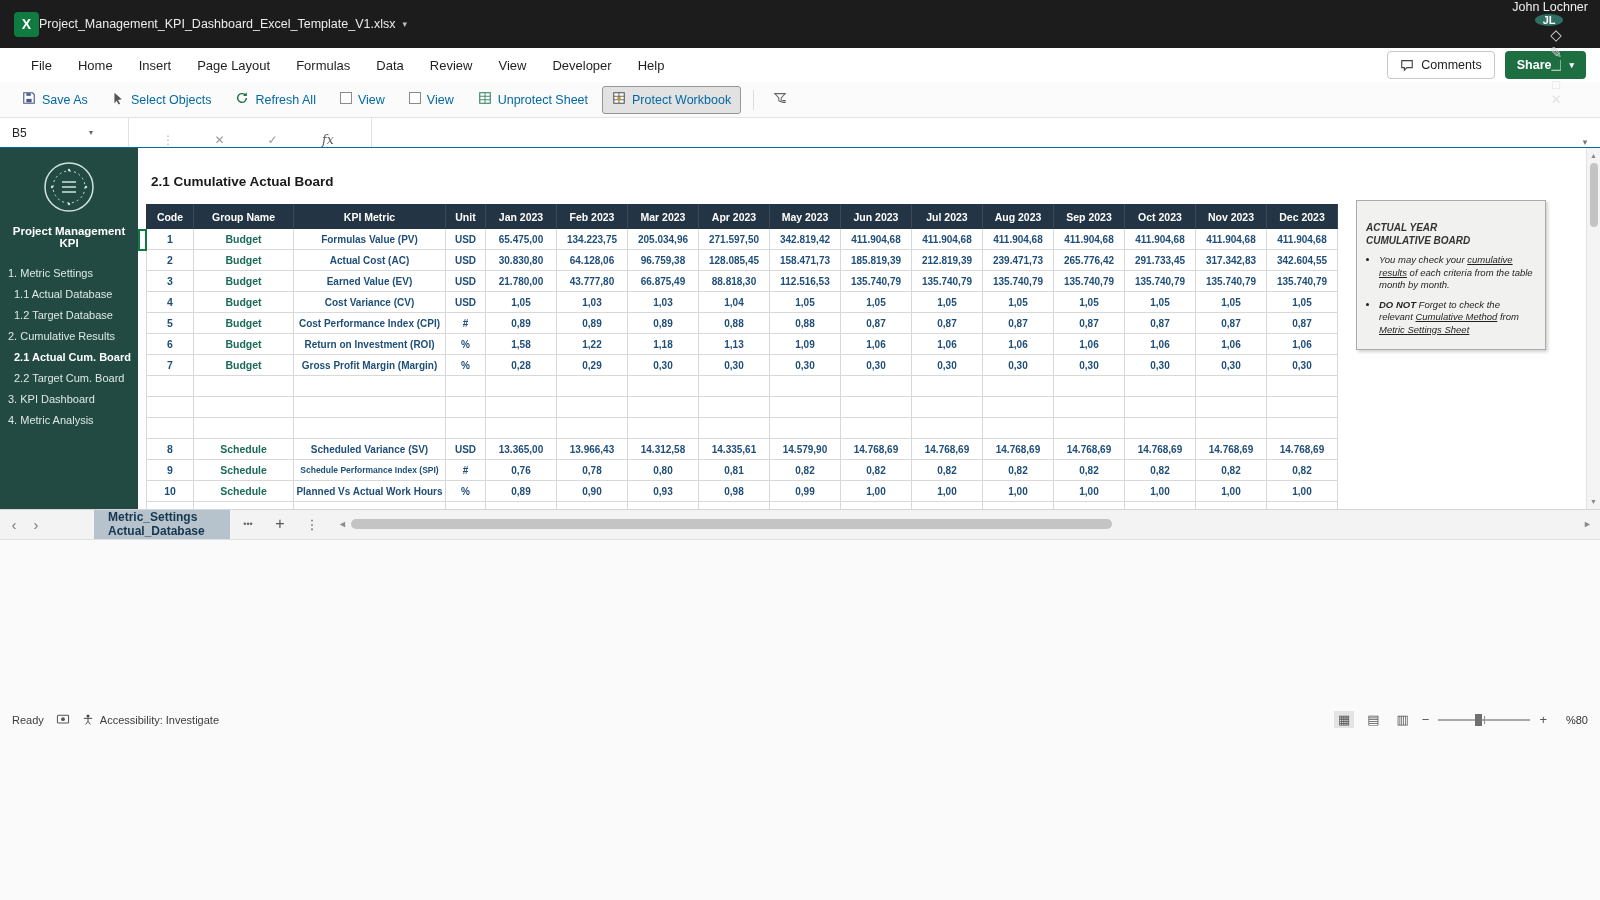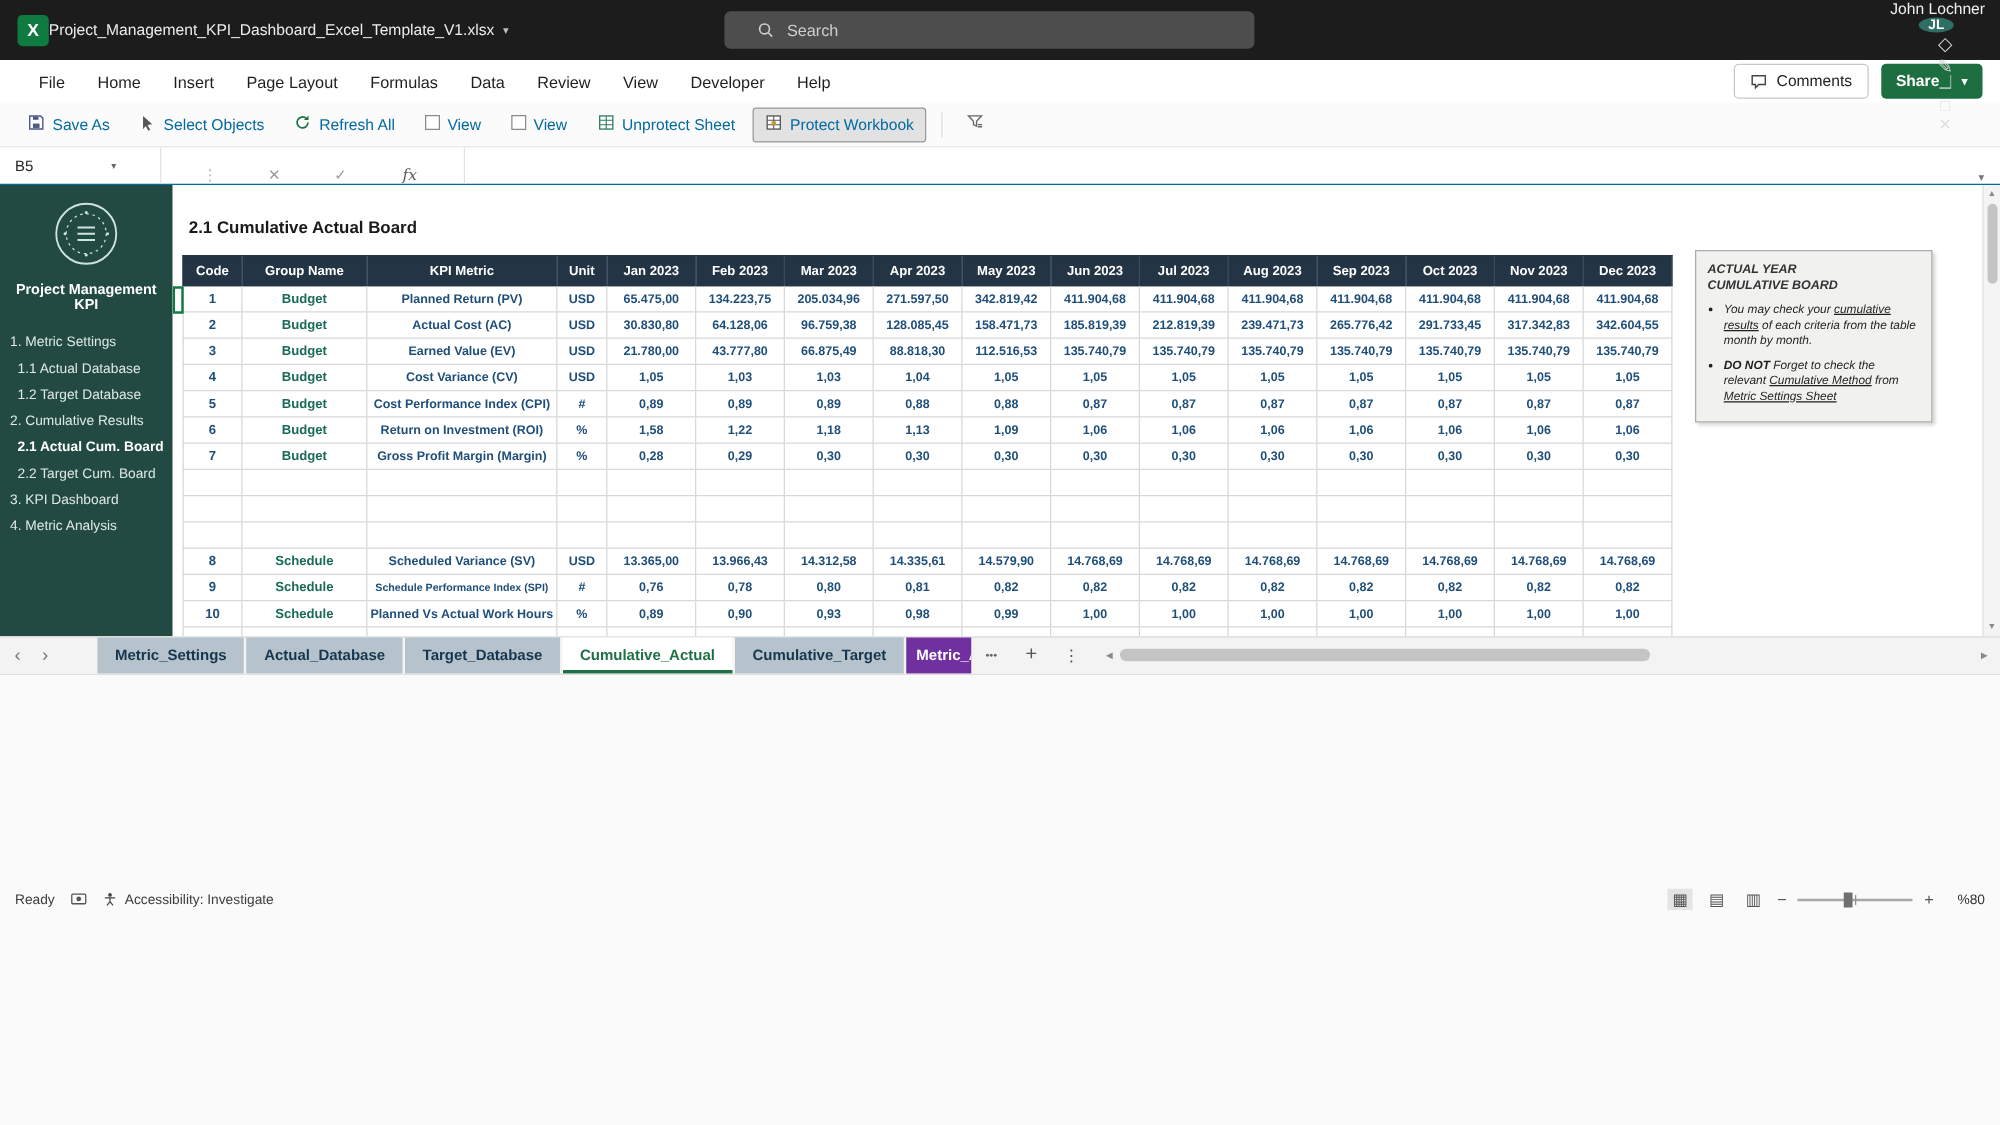--- a/index.html
+++ b/index.html
@@ -67,21 +67,21 @@
   .tr.header > div { background:#233444; color:#fff; font-weight:bold; font-size:10.5px; height:25px; border-right:1px solid #3a4a5a; border-bottom:1px solid #233444; border-top:1px solid #233444; }
   .tr.header > div:first-child { border-left:1px solid #233444; }
   .c-code { color:#1F4E79; font-weight:bold; font-size:10.5px; }
   .c-group { color:#1B6B59; font-weight:bold; font-size:10.5px; }
   .c-metric { color:#1F4E79; font-weight:bold; font-size:10px; }
   .c-metric.small { font-size:8.5px; }
   .c-unit { color:#1F4E79; font-weight:bold; font-size:10px; }
   .c-val { color:#1F4E79; font-weight:bold; font-size:10px; }
   .active-cell { position:absolute; left:-8px; top:25px; width:9px; height:22px; border:2px solid #0E7C41; background:#fff; }
 
-  .note { position:absolute; left:1218px; top:52px; width:190px; background:#F1F1EF; border:1px solid #ABABAB; box-shadow:2px 2px 3px rgba(0,0,0,.18); padding:8px 9px 6px; }
+  .note { position:absolute; left:1218px; top:52px; width:190px; background:#F1F1EF; border:1px solid #ABABAB; box-shadow:2px 2px 3px rgba(0,0,0,.18); padding:20px 9px 6px; }
   .note-title { font-size:10px; font-weight:bold; font-style:italic; color:#333; line-height:1.3; }
   .note ul { margin:7px 0 0; padding-left:13px; }
   .note li { font-size:9.5px; font-style:italic; color:#1f1f1f; line-height:1.32; margin-bottom:7px; }
   .seg-u { text-decoration:underline; }
   .seg-b { font-weight:bold; }
 
   .vscroll { position:absolute; right:0; top:0; bottom:0; width:14px; background:#F4F4F4; border-left:1px solid #E2E2E2; display:flex; flex-direction:column; align-items:center; }
   .vs-arrow { font-size:7px; color:#8a8a8a; padding:4px 0; }
   .vthumb { width:8px; height:64px; background:#C4C4C4; border-radius:4px; }
   .vs-spacer { flex:1; }
@@ -114,27 +114,20 @@
 </style>
 </head>
 <body>
 
 <div class="app">
 
   <div class="titlebar">
     <div class="excel-badge">X</div>
     <div class="filename">Project_Management_KPI_Dashboard_Excel_Template_V1.xlsx</div>
     <div class="filename-chevron">▾</div>
-    <div class="search-box">
-      <svg width="14" height="14" viewBox="0 0 16 16">
-          <circle cx="7" cy="7" r="4.5" fill="none" stroke="#cfcfcf" stroke-width="1.5"></circle>
-          <path d="M10.5 10.5L14 14" stroke="#cfcfcf" stroke-width="1.5"></path>
-        </svg>
-      <span class="search-text">Search</span>
-    </div>
     <div class="tb-right">
       <span class="user-name">John Lochner</span>
       <span class="avatar">JL</span>
       <span class="tb-ic">◇</span>
       <span class="tb-ic">✎</span>
       <span class="win-btn">─</span>
       <span class="win-btn">□</span>
       <span class="win-btn">✕</span>
     </div>
   </div>
@@ -279,21 +272,21 @@
             <div>Jul 2023</div>
             <div>Aug 2023</div>
             <div>Sep 2023</div>
             <div>Oct 2023</div>
             <div>Nov 2023</div>
             <div>Dec 2023</div>
           </div>
           <div class="tr">
             <div class="c-code">1</div>
             <div class="c-group">Budget</div>
-            <div class="c-metric">Planned Return (PV)</div>
+            <div class="c-metric">Formulas Value (PV)</div>
             <div class="c-unit">USD</div>
             <div class="c-val">65.475,00</div>
             <div class="c-val">134.223,75</div>
             <div class="c-val">205.034,96</div>
             <div class="c-val">271.597,50</div>
             <div class="c-val">342.819,42</div>
             <div class="c-val">411.904,68</div>
             <div class="c-val">411.904,68</div>
             <div class="c-val">411.904,68</div>
             <div class="c-val">411.904,68</div>
@@ -553,21 +546,21 @@
         <div class="vthumb"></div>
         <div class="vs-spacer"></div>
         <span class="vs-arrow">▼</span>
       </div>
     </div>
   </div>
 
   <div class="tabbar">
     <div class="tab-nav">‹</div>
     <div class="tab-nav" style="margin-left:-6px;">›</div>
-    <div class="tabs-holder" id="sheet-tabs" style="margin-left:28px;">
+    <div class="tabs-holder" id="sheet-tabs" style="margin-left:44px;flex-direction:column;">
         <div class="sheet-tab muted">Metric_Settings</div>
         <div class="sheet-tab muted">Actual_Database</div>
         <div class="sheet-tab muted">Target_Database</div>
         <div class="sheet-tab active">Cumulative_Actual</div>
         <div class="sheet-tab muted">Cumulative_Target</div>
         <div class="sheet-tab purple">Metric_A</div>
       </div>
     <div class="tab-extra" style="font-size:9px;color:#666;">•••</div>
     <div class="tab-extra" style="font-size:16px;">+</div>
     <div class="tab-extra">⋮</div>

